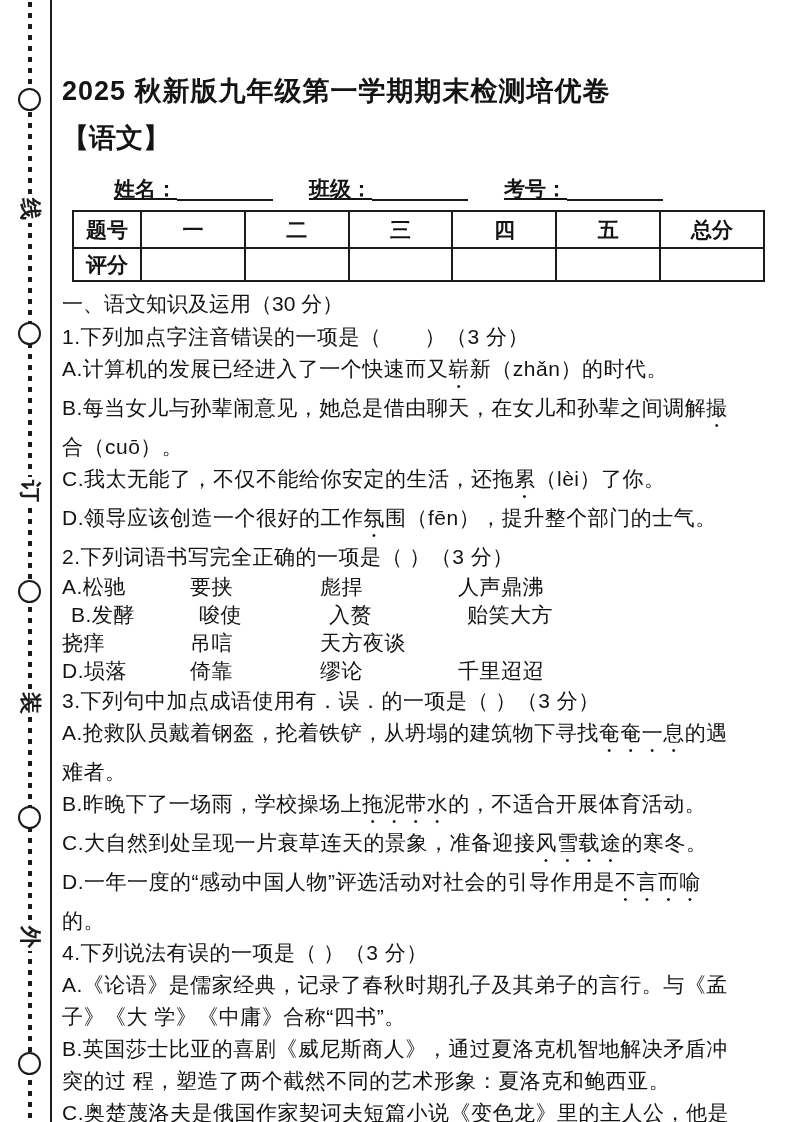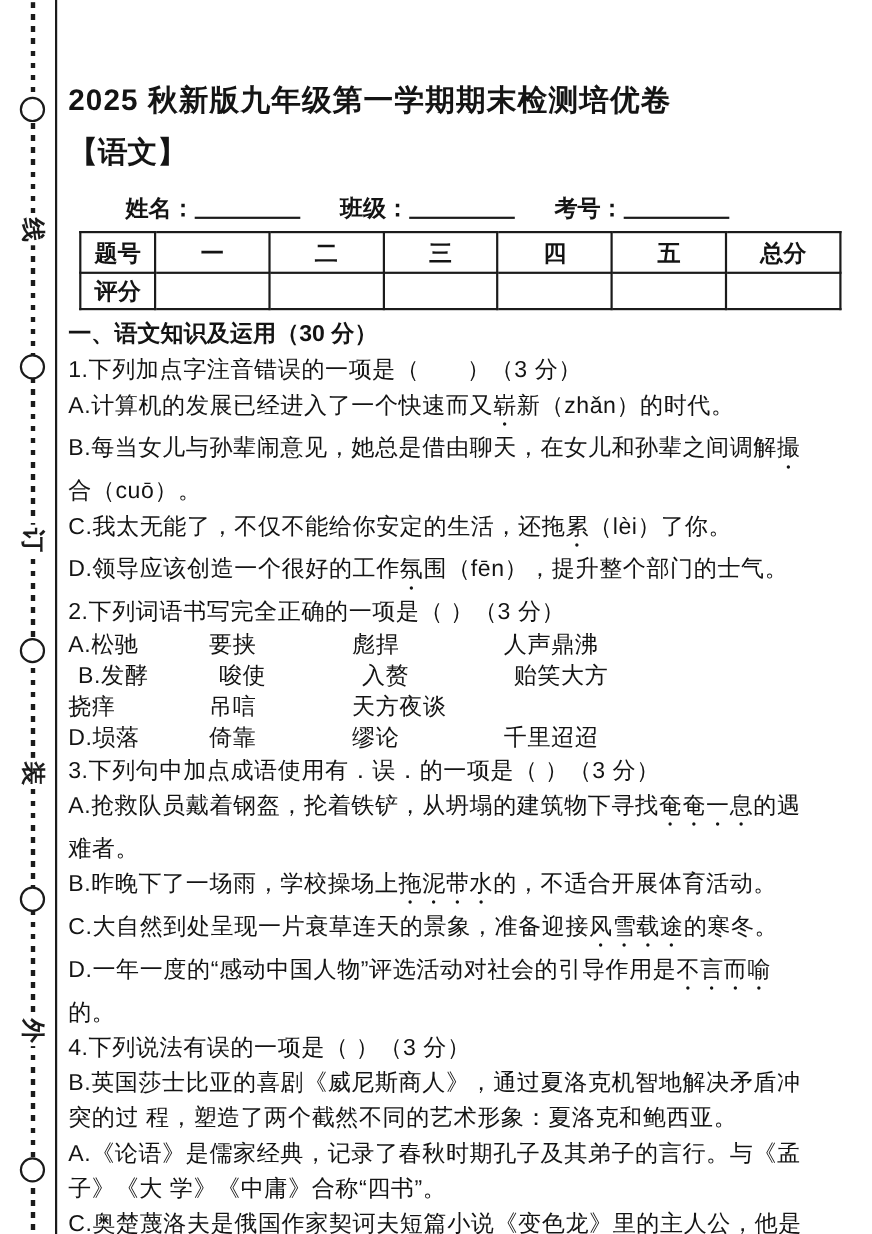--- a/index.html
+++ b/index.html
@@ -38,34 +38,34 @@
     letter-spacing:1px;margin:0;
   }
   .subtitle{
     text-align:left;font-size:27px;font-weight:800;line-height:34px;
     margin:13px 0 0 0;
   }
   .fields{
     display:flex;align-items:flex-end;
     margin:20px 0 0 52px;font-size:21px;font-weight:700;
   }
-  .field{display:flex;align-items:flex-start;margin-right:36px;}
+  .field{display:flex;align-items:center;margin-right:36px;text-decoration:underline;}
   .blank{display:inline-block;width:96px;border-bottom:2.5px solid #1b1b1b;height:22px;}
   table.score{
     border-collapse:collapse;margin:7px 0 0 10px;table-layout:fixed;width:693px;
   }
   table.score td{
     border:2px solid #1b1b1b;text-align:center;
     font-size:21px;font-weight:700;padding:0;
   }
   table.score tr.hrow td{height:35px;}
   table.score tr.srow td{height:31px;}
   table.score td.c0{width:66px;}
   .sec-heading{
-    font-size:21px;font-weight:700;line-height:30px;margin:7px 0 0 0;
+    font-size:21px;font-weight:400;line-height:30px;margin:7px 0 0 0;
   }
   .body-lines{margin-top:2px;}
   .bline{
     font-size:21px;font-weight:500;line-height:32px;
     letter-spacing:0.5px;
   }
   .bline .em{
     -webkit-text-emphasis:filled dot #141414;
     -webkit-text-emphasis-position:under right;
     text-emphasis:filled dot #141414;
@@ -170,19 +170,19 @@
           <span class="wcell">倚靠</span>
           <span class="wcell">缪论</span>
           <span class="wcell">千里迢迢</span>
         </div>
         <div class="bline"><span>3.下列句中加点成语使用有．误．的一项是（ ）（3 分）</span></div>
         <div class="bline"><span>A.抢救队员戴着钢盔，抡着铁铲，从坍塌的建筑物下寻找</span><span class="em">奄奄一息</span><span>的遇难者。</span></div>
         <div class="bline"><span>B.昨晚下了一场雨，学校操场上</span><span class="em">拖泥带水</span><span>的，不适合开展体育活动。</span></div>
         <div class="bline"><span>C.大自然到处呈现一片衰草连天的景象，准备迎接</span><span class="em">风雪载途</span><span>的寒冬。</span></div>
         <div class="bline"><span>D.一年一度的“感动中国人物”评选活动对社会的引导作用是</span><span class="em">不言而喻</span><span>的。</span></div>
         <div class="bline"><span>4.下列说法有误的一项是（ ）（3 分）</span></div>
+        <div class="bline"><span>A.《论语》是儒家经典，记录了春秋时期孔子及其弟子的言行。与《孟子》《大 学》《中庸》合称“四书”。</span></div>
         <div class="bline"><span>B.英国莎士比亚的喜剧《威尼斯商人》，通过夏洛克机智地解决矛盾冲突的过 程，塑造了两个截然不同的艺术形象：夏洛克和鲍西亚。</span></div>
-        <div class="bline"><span>A.《论语》是儒家经典，记录了春秋时期孔子及其弟子的言行。与《孟子》《大 学》《中庸》合称“四书”。</span></div>
         <div class="bline"><span>C.奥楚蔑洛夫是俄国作家契诃夫短篇小说《变色龙》里的主人公，他是</span></div>
       </div>
 
   </div>
 </div>
 
 </body></html>

